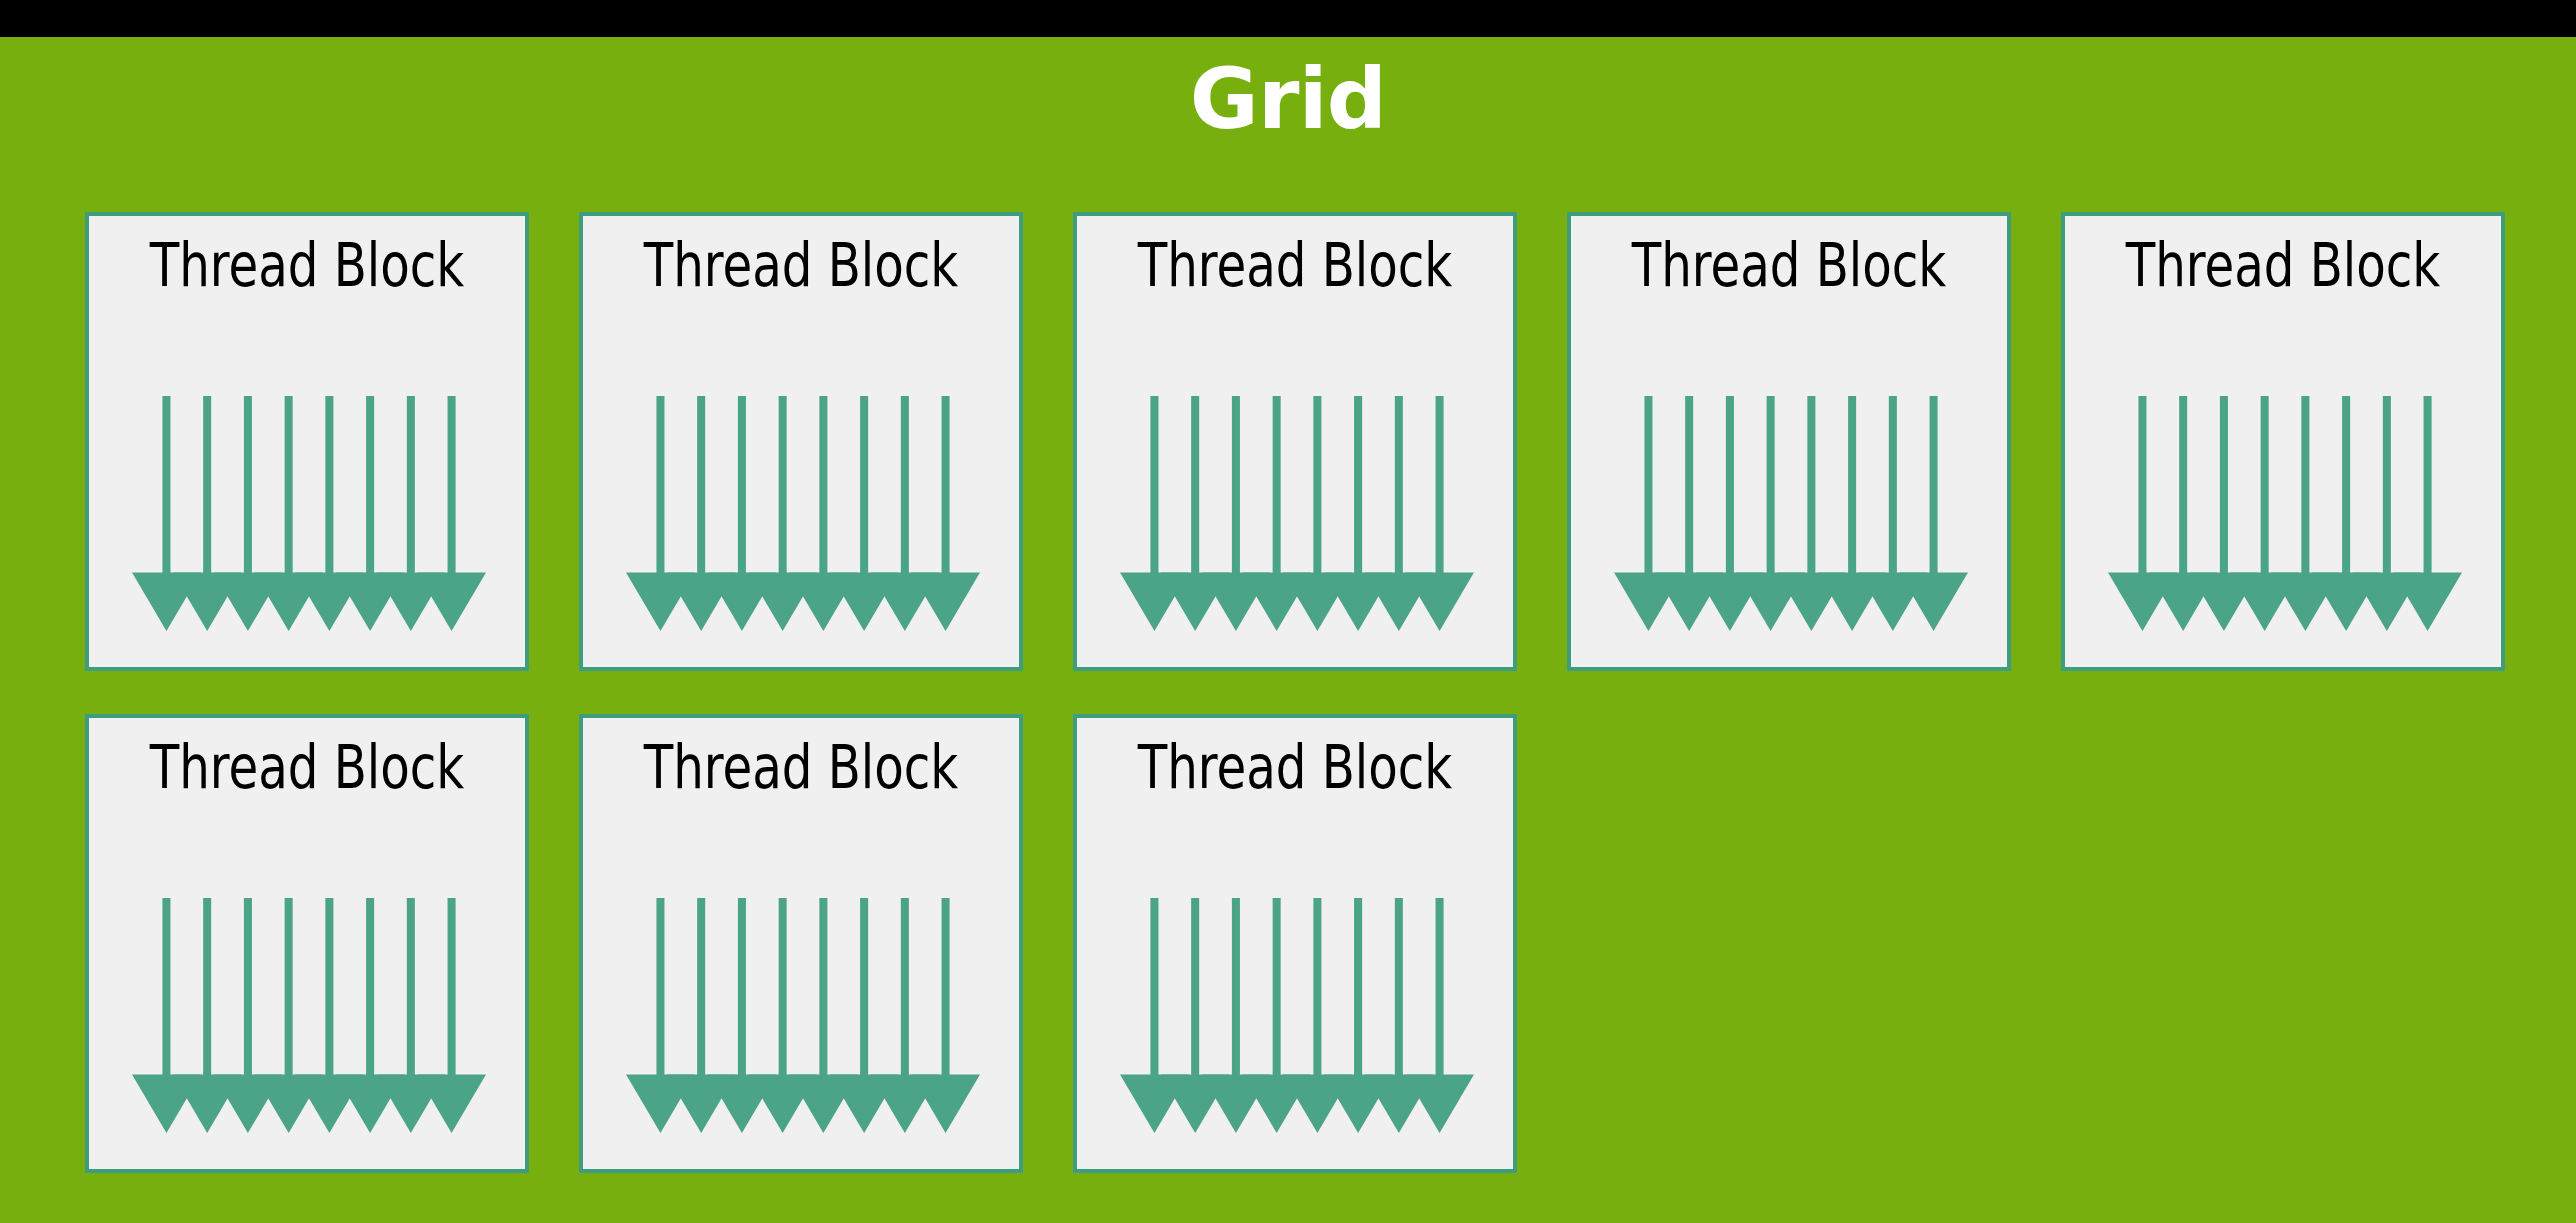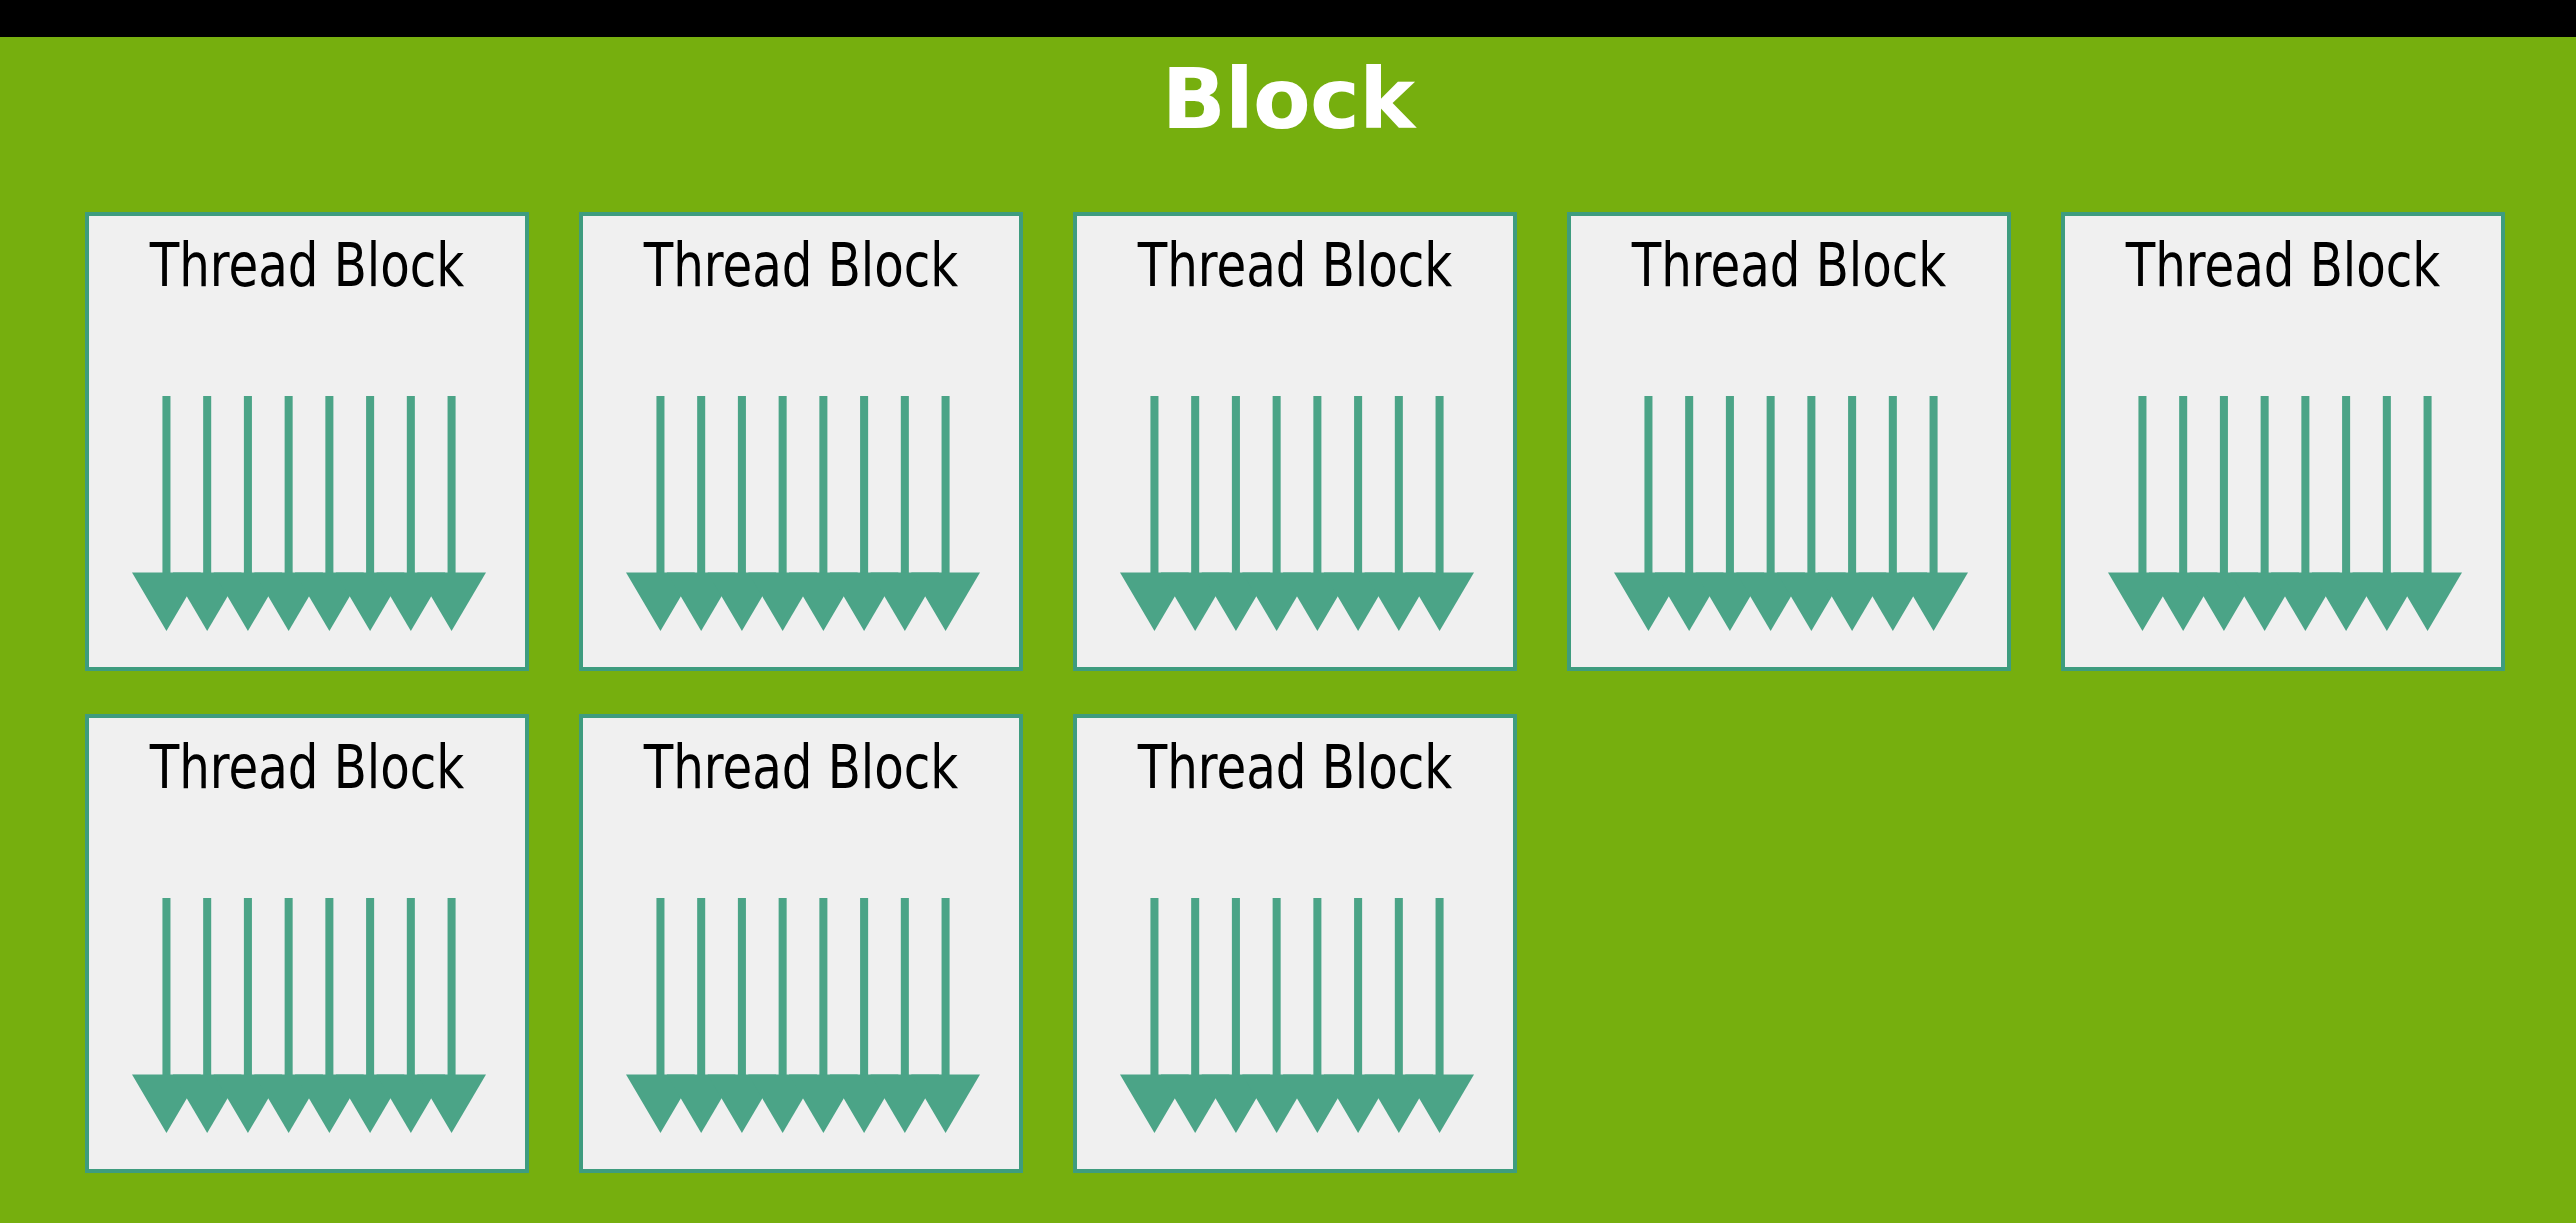--- a/index.html
+++ b/index.html
@@ -111,21 +111,21 @@
 </style>
 </head>
 <body>
 
 <div id="stage">
 
   <div class="top-bar"></div>
 
   <div class="slide">
 
-    <div class="slide-title">Block</div>
+    <div class="slide-title">Grid</div>
 
     <div class="grid">
 
       <div class="block-card">
         <div class="block-title">Thread Block</div>
         <div class="arrows">
           <svg viewBox="0 0 760 330" preserveAspectRatio="none">
             <g fill="#4BA487">
               <g transform="translate(135,0)">
                   <rect x="-7" y="0" width="14" height="250"></rect>

